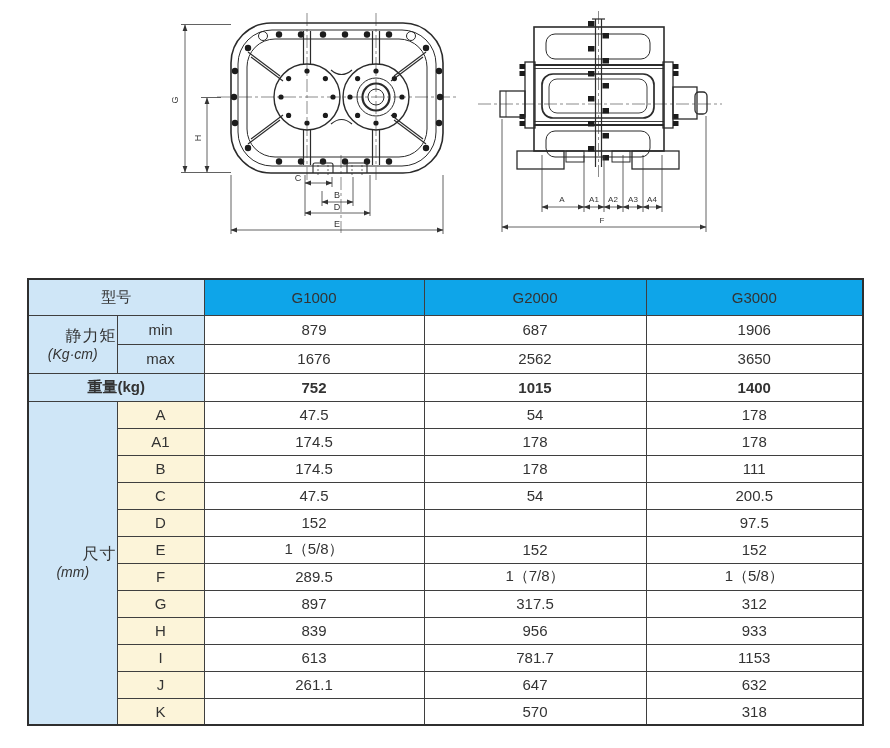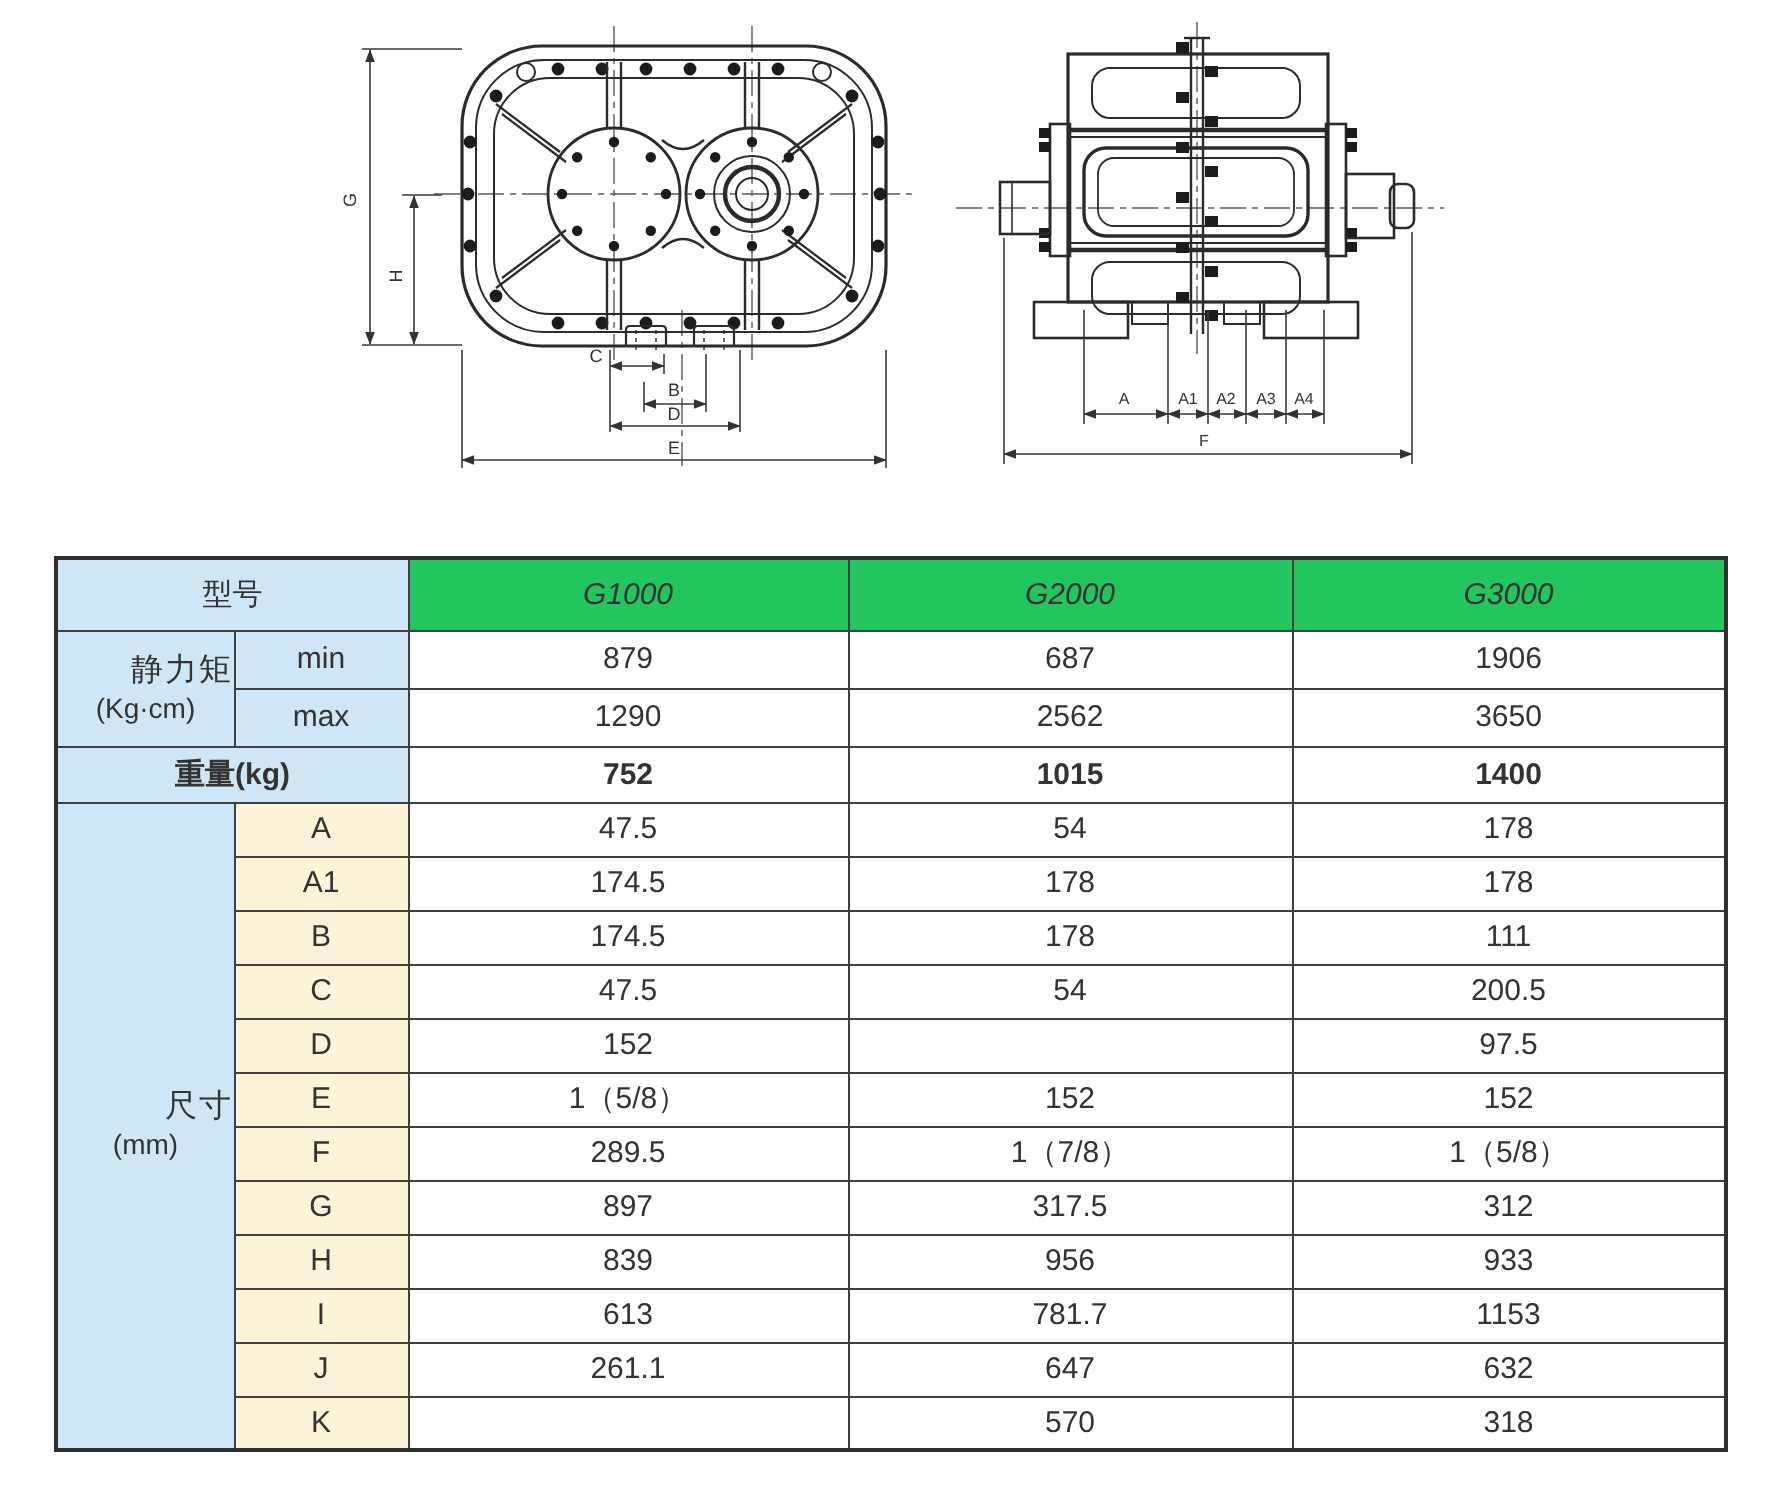--- a/index.html
+++ b/index.html
@@ -28,25 +28,25 @@
   table.spec td{
     border:1px solid #3f3f3f;
     text-align:center;vertical-align:middle;
     font-size:15px;color:#333;padding:0;overflow:hidden;
   }
   tr.h-header{height:36px;}
   tr.h-mm{height:29px;}
   tr.h-weight{height:28px;font-weight:bold;}
   tr.h-dim{height:27px;}
   td.blue{background:#cfe6f7;}
-  td.pink{background:#22c55e;font-style:italic;}
+  td.pink{background:#0ea5e9;}
   td.cream{background:#fcf4d9;}
   td.model-head{font-size:16px;}
   .two-line .l1{font-size:16px;letter-spacing:1px;line-height:20px;text-align:right;}
-  .two-line .l2{font-size:14px;line-height:17px;}
+  .two-line .l2{font-size:14px;line-height:17px;font-style:italic;}
 </style>
 </head>
 <body>
 
 <div class="page">
 
   <svg class="draw" style="left:145px;top:5px;" width="330" height="250" viewBox="0 0 330 250">
     <defs>
       <marker id="fm" orient="auto-start-reverse" markerWidth="9" markerHeight="7" refX="8" refY="3.5">
         <path d="M0.5,0.5 L8.5,3.5 L0.5,6.5 z" fill="#333"></path>
@@ -273,21 +273,21 @@
         <div class="l1">静力矩</div>
         <div class="l2">(Kg·cm)</div>
       </td>
       <td class="blue">min</td>
       <td>879</td>
       <td>687</td>
       <td>1906</td>
     </tr>
     <tr class="h-mm">
       <td class="blue">max</td>
-      <td>1290</td>
+      <td>1676</td>
       <td>2562</td>
       <td>3650</td>
     </tr>
 
     <tr class="h-weight">
       <td colspan="2" class="blue">重量(kg)</td>
       <td>752</td>
       <td>1015</td>
       <td>1400</td>
     </tr>

